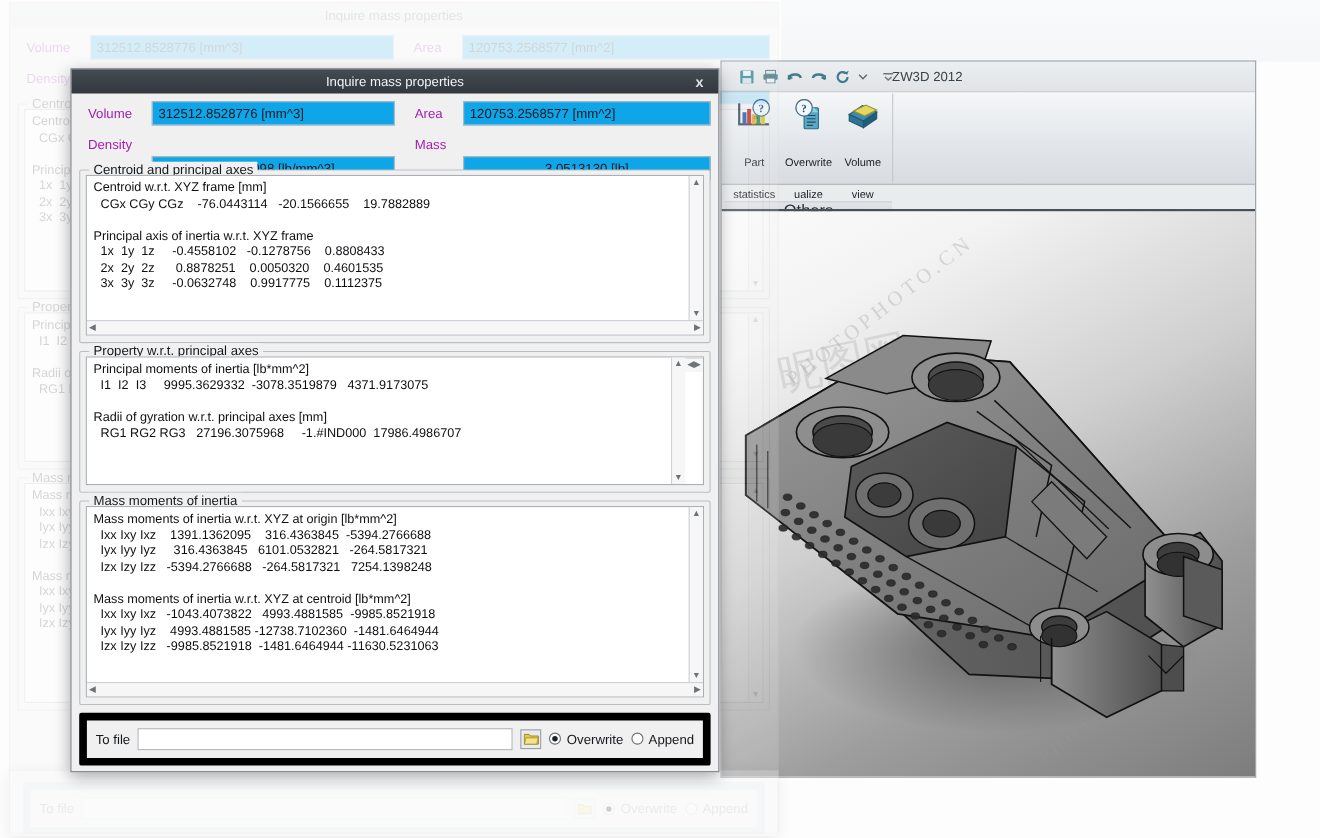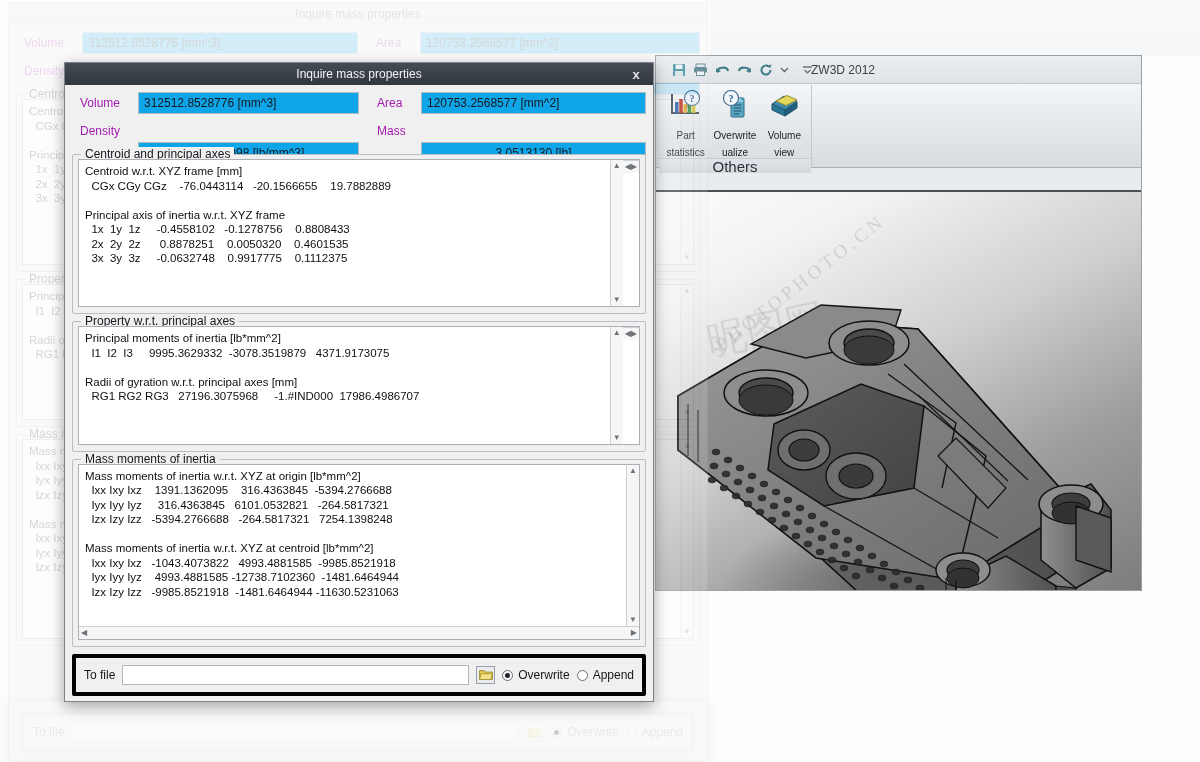--- a/index.html
+++ b/index.html
@@ -13,21 +13,21 @@
 
   
   .bg-zw3d-ghost {
     position: absolute; left: 710px; top: 0; width: 490px; height: 56px;
     background: linear-gradient(#f2f4f6, #e7eaee);
     opacity: .35;
   }
 
   
   .zw-app {
-    position: absolute; left: 655px; top: 55px; width: 487px; height: 536px;
+    position: absolute; left: 655px; top: 55px; width: 487px; height: 652px;
     background: #e9ecef;
     border: 1px solid #9aa0a6;
     overflow: hidden;
   }
   .zw-titlebar {
     height: 28px; background: linear-gradient(#eceff1, #dfe3e7);
     border-bottom: 1px solid #c2c7cc;
     display: flex; align-items: center; padding: 0 6px; gap: 8px;
     position: relative;
   }
@@ -65,21 +65,21 @@
     border-right: 1px solid #c3c8ce;
     display: flex; flex-direction: column;
   }
   .ribbon-btns { display: flex; gap: 0; padding: 3px 2px 0 2px; flex: 1; }
   .rbtn {
     width: 50px; display: flex; flex-direction: column; align-items: center;
     padding-top: 2px;
   }
   .rbtn-label {
     font-size: 10px; color: #20242a; text-align: center; line-height: 11px;
-    margin-top: 6px; white-space: nowrap;
+    margin-top: 18px; white-space: nowrap;
   }
   .ribbon-grouptitle {
     height: 15px; font-size: 15px; color: #2b3036; text-align: center;
     background: linear-gradient(#e1e5ea, #d2d7dd);
     border-top: 1px solid #c6cbd1;
     line-height: 15px;
   }
 
   .zw-viewport {
     position: absolute; left: 0; top: 134px; right: 0; bottom: 0;
@@ -151,21 +151,21 @@
   }
   .hscroll {
     height: 13px; background: #f6f6f6; border-top: 1px solid #cdd1d5;
     display: flex; justify-content: space-between; align-items: center;
     padding: 0 2px;
   }
   .arrow { font-size: 8px; color: #6d7277; line-height: 8px; }
 
   
   .tofile {
-    border: 4px solid #000000; border-radius: 2px; padding: 7px 8px;
+    border: 7px solid #000000; border-radius: 2px; padding: 7px 8px;
     display: flex; align-items: center; gap: 7px; background: #f0f0f0;
   }
   .tofile-lab { font-size: 12px; color: #15181c; }
   .tofile-input {
     flex: 1; height: 20px; background: #ffffff; border: 1px solid #b0b5bb;
   }
   .folder-btn {
     width: 19px; height: 18px; display: flex; align-items: center; justify-content: center;
     border: 1px solid #9aa0a6; background: #e9ecef;
   }
@@ -572,21 +572,21 @@
           </div>
           <div class="frow">
             <span class="flab r">Mass</span>
             <span class="fval ctr">3.0513130 [lb]</span>
           </div>
         </div>
       </div>
 
       <div class="gbox" style="height:162px">
         <span class="gtitle">Centroid and principal axes</span>
-        <div class="listwrap" style="height:100%; flex-direction:row">
+        <div class="listwrap" style="height:100%; flex-direction:column">
           <div style="display:flex; flex:1; min-height:0">
             <div class="listtxt">Centroid w.r.t. XYZ frame [mm]
   CGx CGy CGz    -76.0443114   -20.1566655    19.7882889
 
 Principal axis of inertia w.r.t. XYZ frame
   1x  1y  1z     -0.4558102   -0.1278756    0.8808433
   2x  2y  2z      0.8878251    0.0050320    0.4601535
   3x  3y  3z     -0.0632748    0.9917775    0.1112375</div>
             <div class="vscroll">
               <span class="arrow">▲</span>

